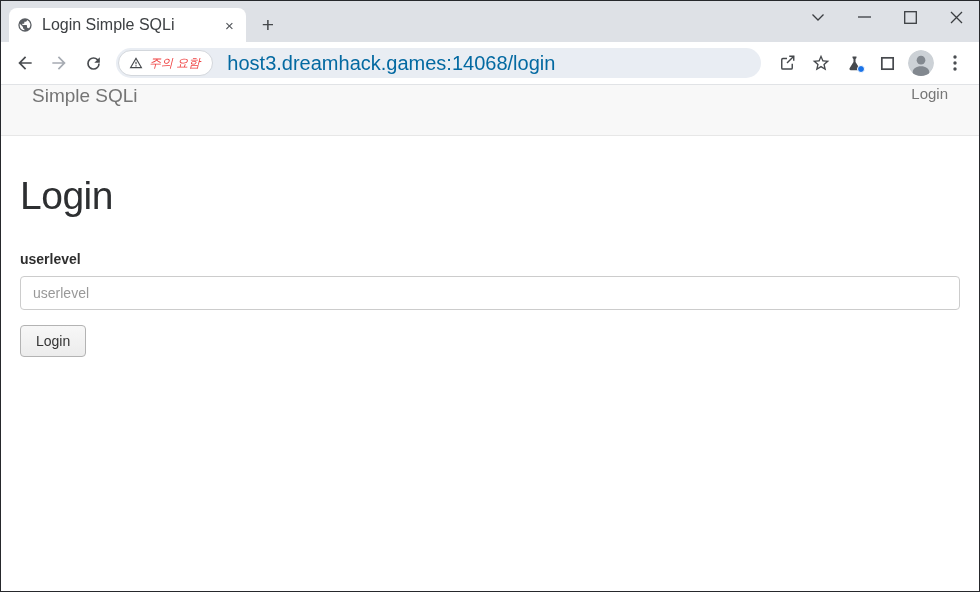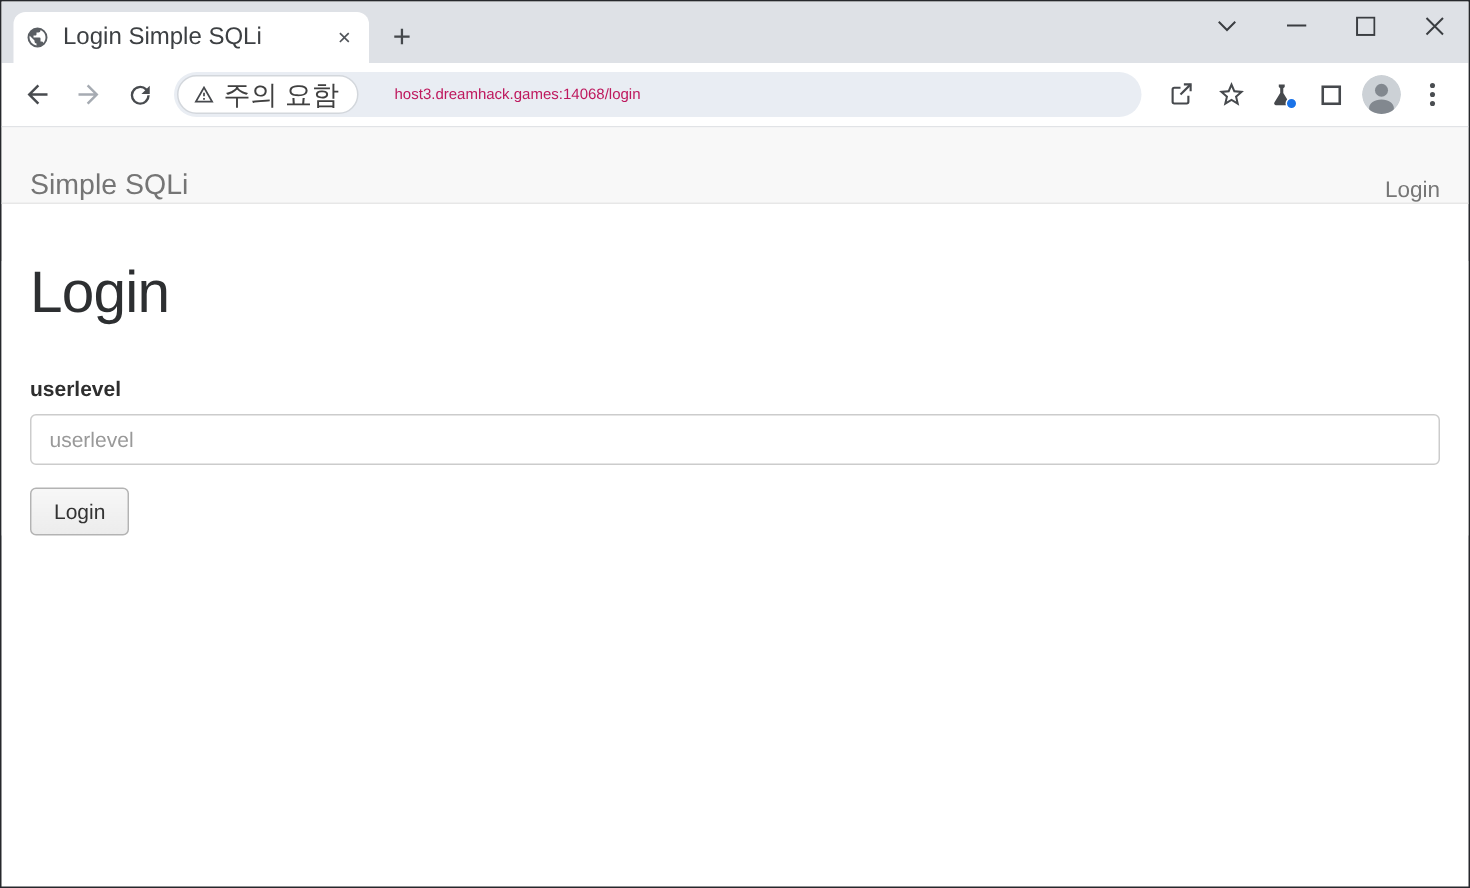--- a/index.html
+++ b/index.html
@@ -21,29 +21,29 @@
   .win-controls { position:absolute; right:0; top:2px; display:flex; }
   .wc { width:46px; height:28px; display:flex; align-items:center; justify-content:center; }
 
   
   .toolbar { height:43px; background:#fff; border-bottom:1px solid #e1e3e6; display:flex; align-items:center; padding:0 7px; }
   .tool-btn { width:32px; height:32px; border-radius:50%; display:flex; align-items:center; justify-content:center; flex:0 0 auto; margin:0 1px; }
   .omnibox { flex:1 1 auto; height:30px; background:#e9edf3; border-radius:15px; margin:0 9px 0 6px;
              display:flex; align-items:center; padding:2px; min-width:0; }
   .chip { height:26px; background:#fff; border:1px solid #d3d7dc; border-radius:13px; display:flex;
           align-items:center; gap:6px; padding:0 12px 0 10px; flex:0 0 auto; }
-  .chip-label { font-size:18px; color:#404040; white-space:nowrap; }
-  .url-text { margin-left:24px; font-size:10px; color:#be185d; white-space:nowrap; overflow:hidden; }
+  .chip-label { font-size:12px; color:#ef4444; white-space:nowrap;font-style:italic; }
+  .url-text { margin-left:14px; font-size:20px; color:#0369a1; white-space:nowrap; overflow:hidden; }
   .ext-wrap { position:relative; width:32px; height:32px; display:flex; align-items:center; justify-content:center; flex:0 0 auto; }
   .blue-dot { position:absolute; right:5px; bottom:6px; width:8px; height:8px; background:#1a73e8;
               border:1.5px solid #fff; border-radius:50%; }
   .avatar { width:26px; height:26px; border-radius:50%; overflow:hidden; display:block; }
 
   
-  .navbar { height:51px; background:#f8f8f8; border-bottom:1px solid #e7e7e7; display:flex; align-items:flex-end; padding:0 19px; }
+  .navbar { height:51px; background:#f8f8f8; border-bottom:1px solid #e7e7e7; display:flex; align-items:flex-start; padding:0 31px; }
   .brand { font-size:19px; color:#757575; margin-right:17px; white-space:nowrap; }
   .nav-links { display:flex; list-style:none; }
   .nav-link { color:#767676; font-size:15px; padding:0 14px; text-decoration:none; display:block; }
   .login-link { margin-left:auto; color:#767676; font-size:15px; text-decoration:none; }
 
   
   .content { padding:0 19px; background:#fff; }
   .page-heading { font-size:39px; font-weight:400; color:#2d2f31; margin-top:38px; letter-spacing:-0.5px; }
   .form-label { display:block; margin-top:33px; font-size:14px; font-weight:bold; color:#2e2e2e; }
   .form-input { margin-top:9px; width:100%; height:34px; border:1px solid #ccc; border-radius:4px;

